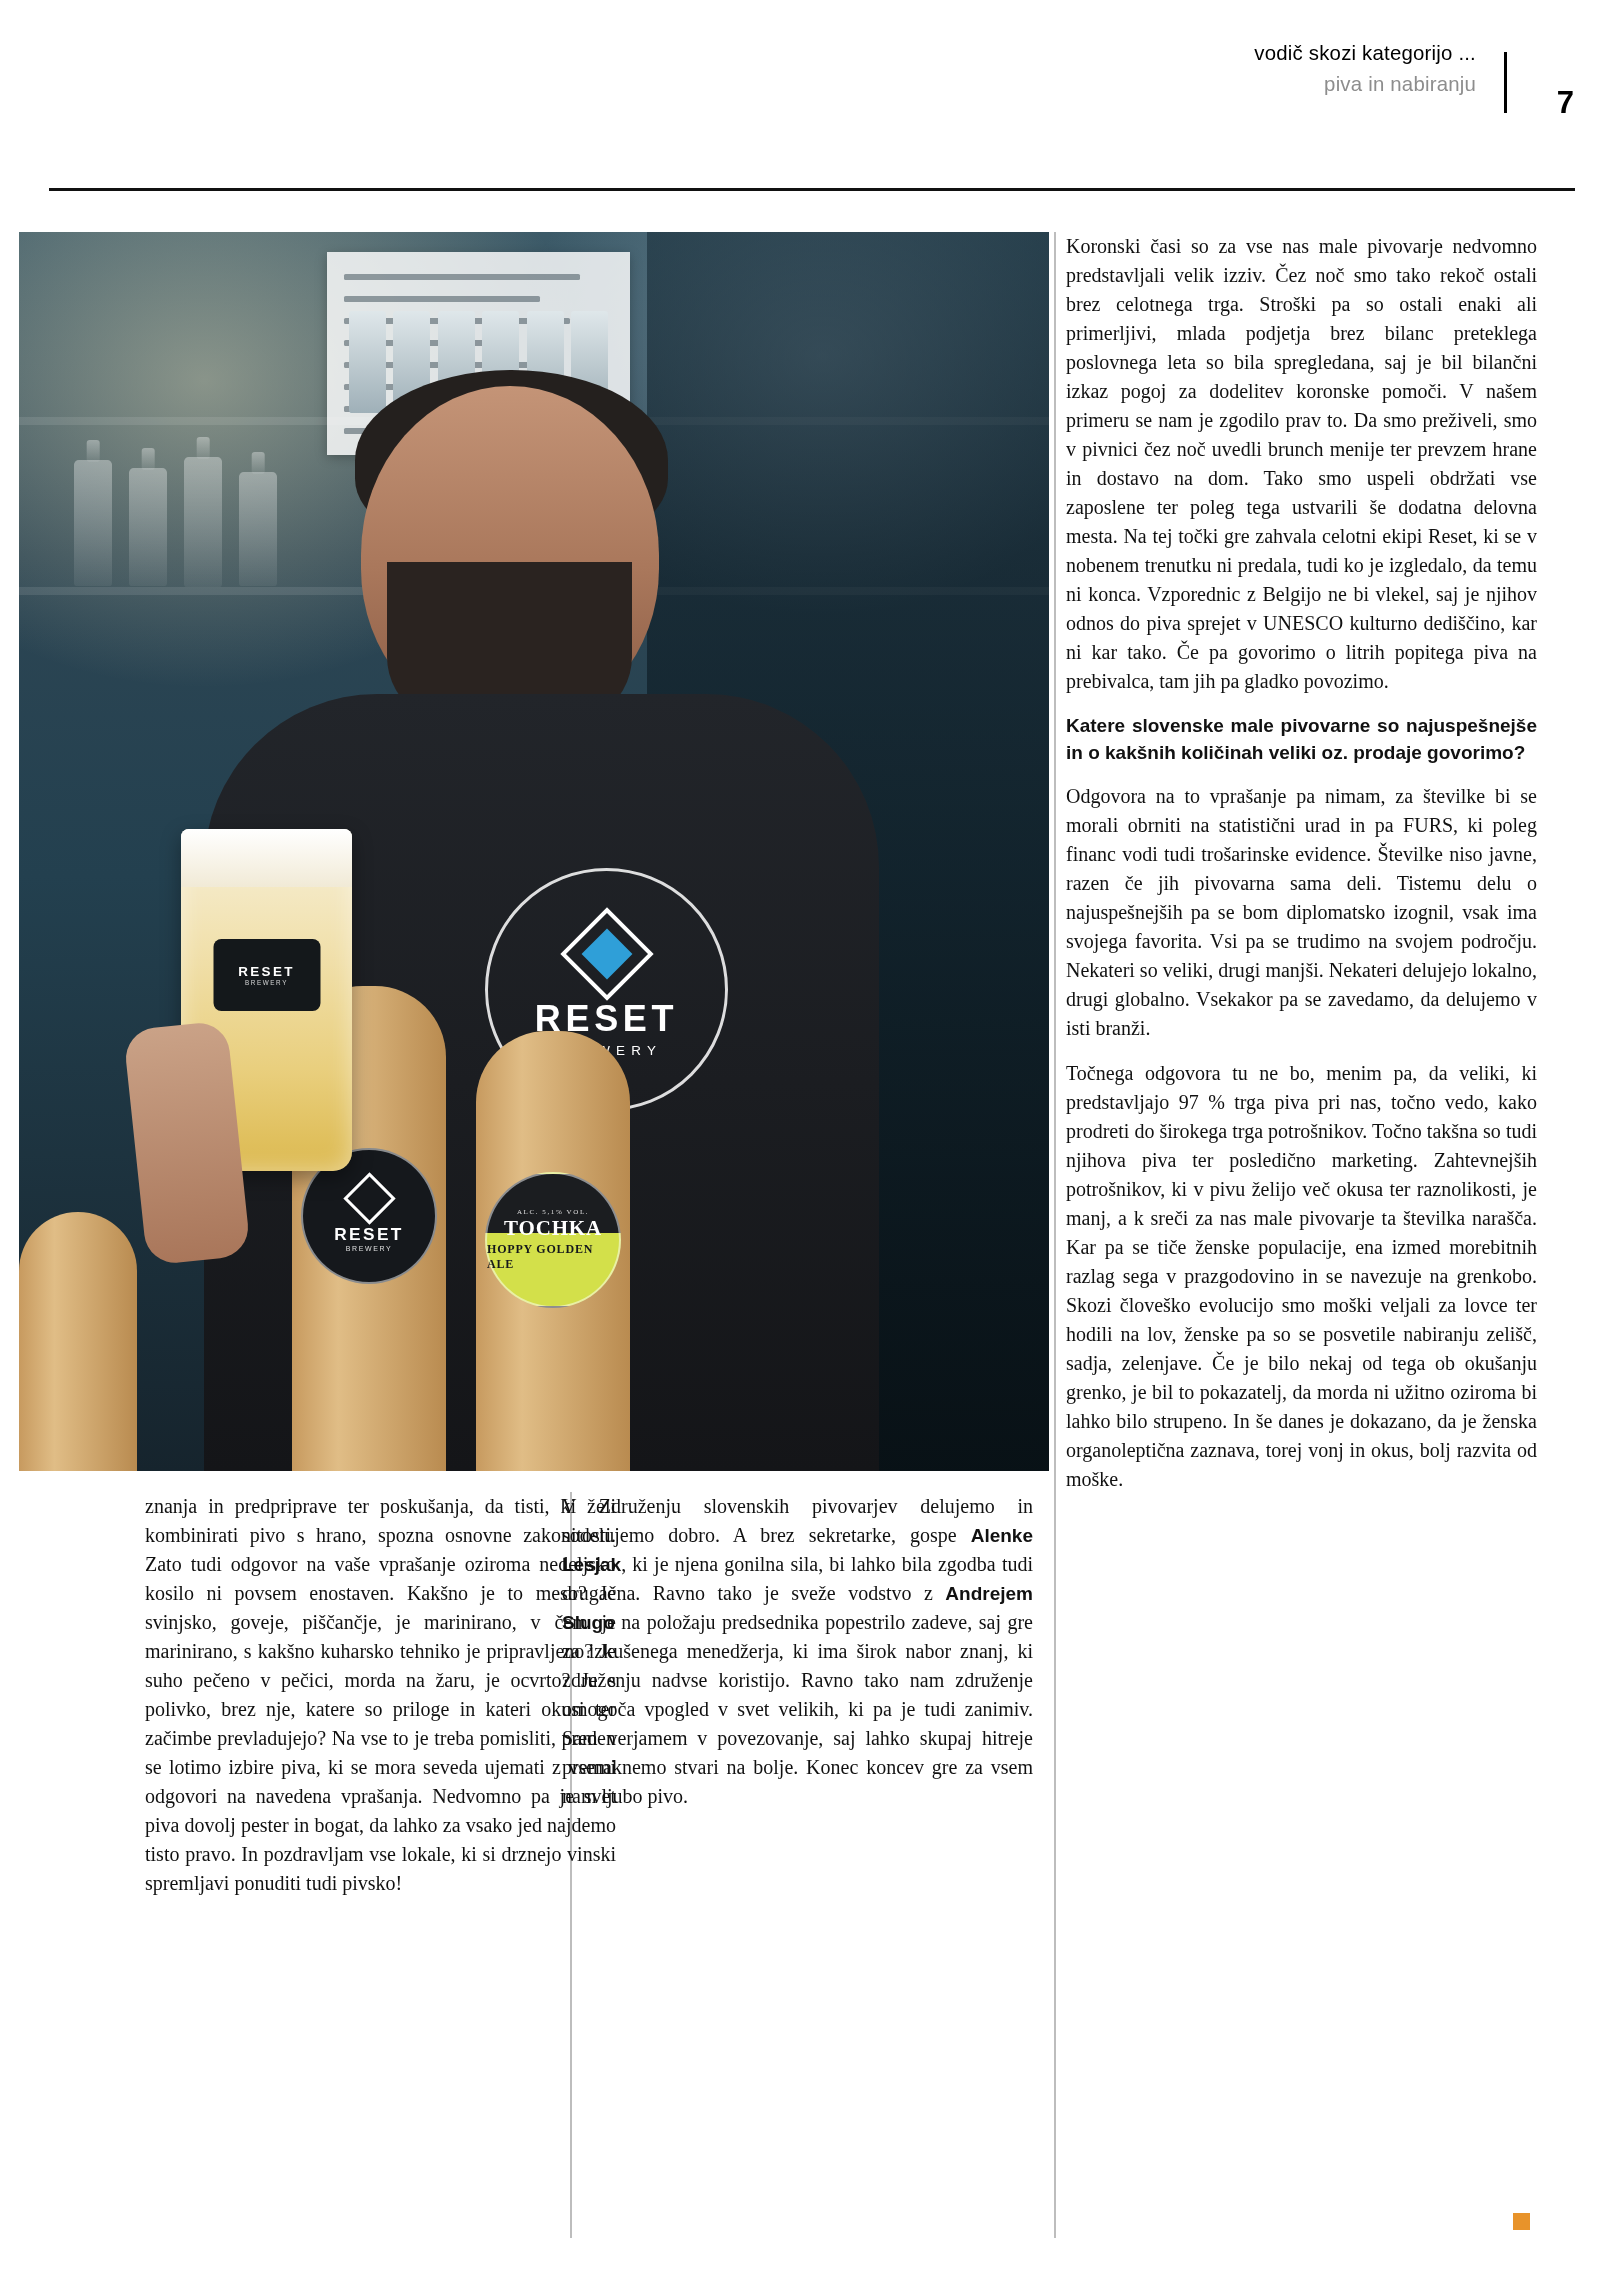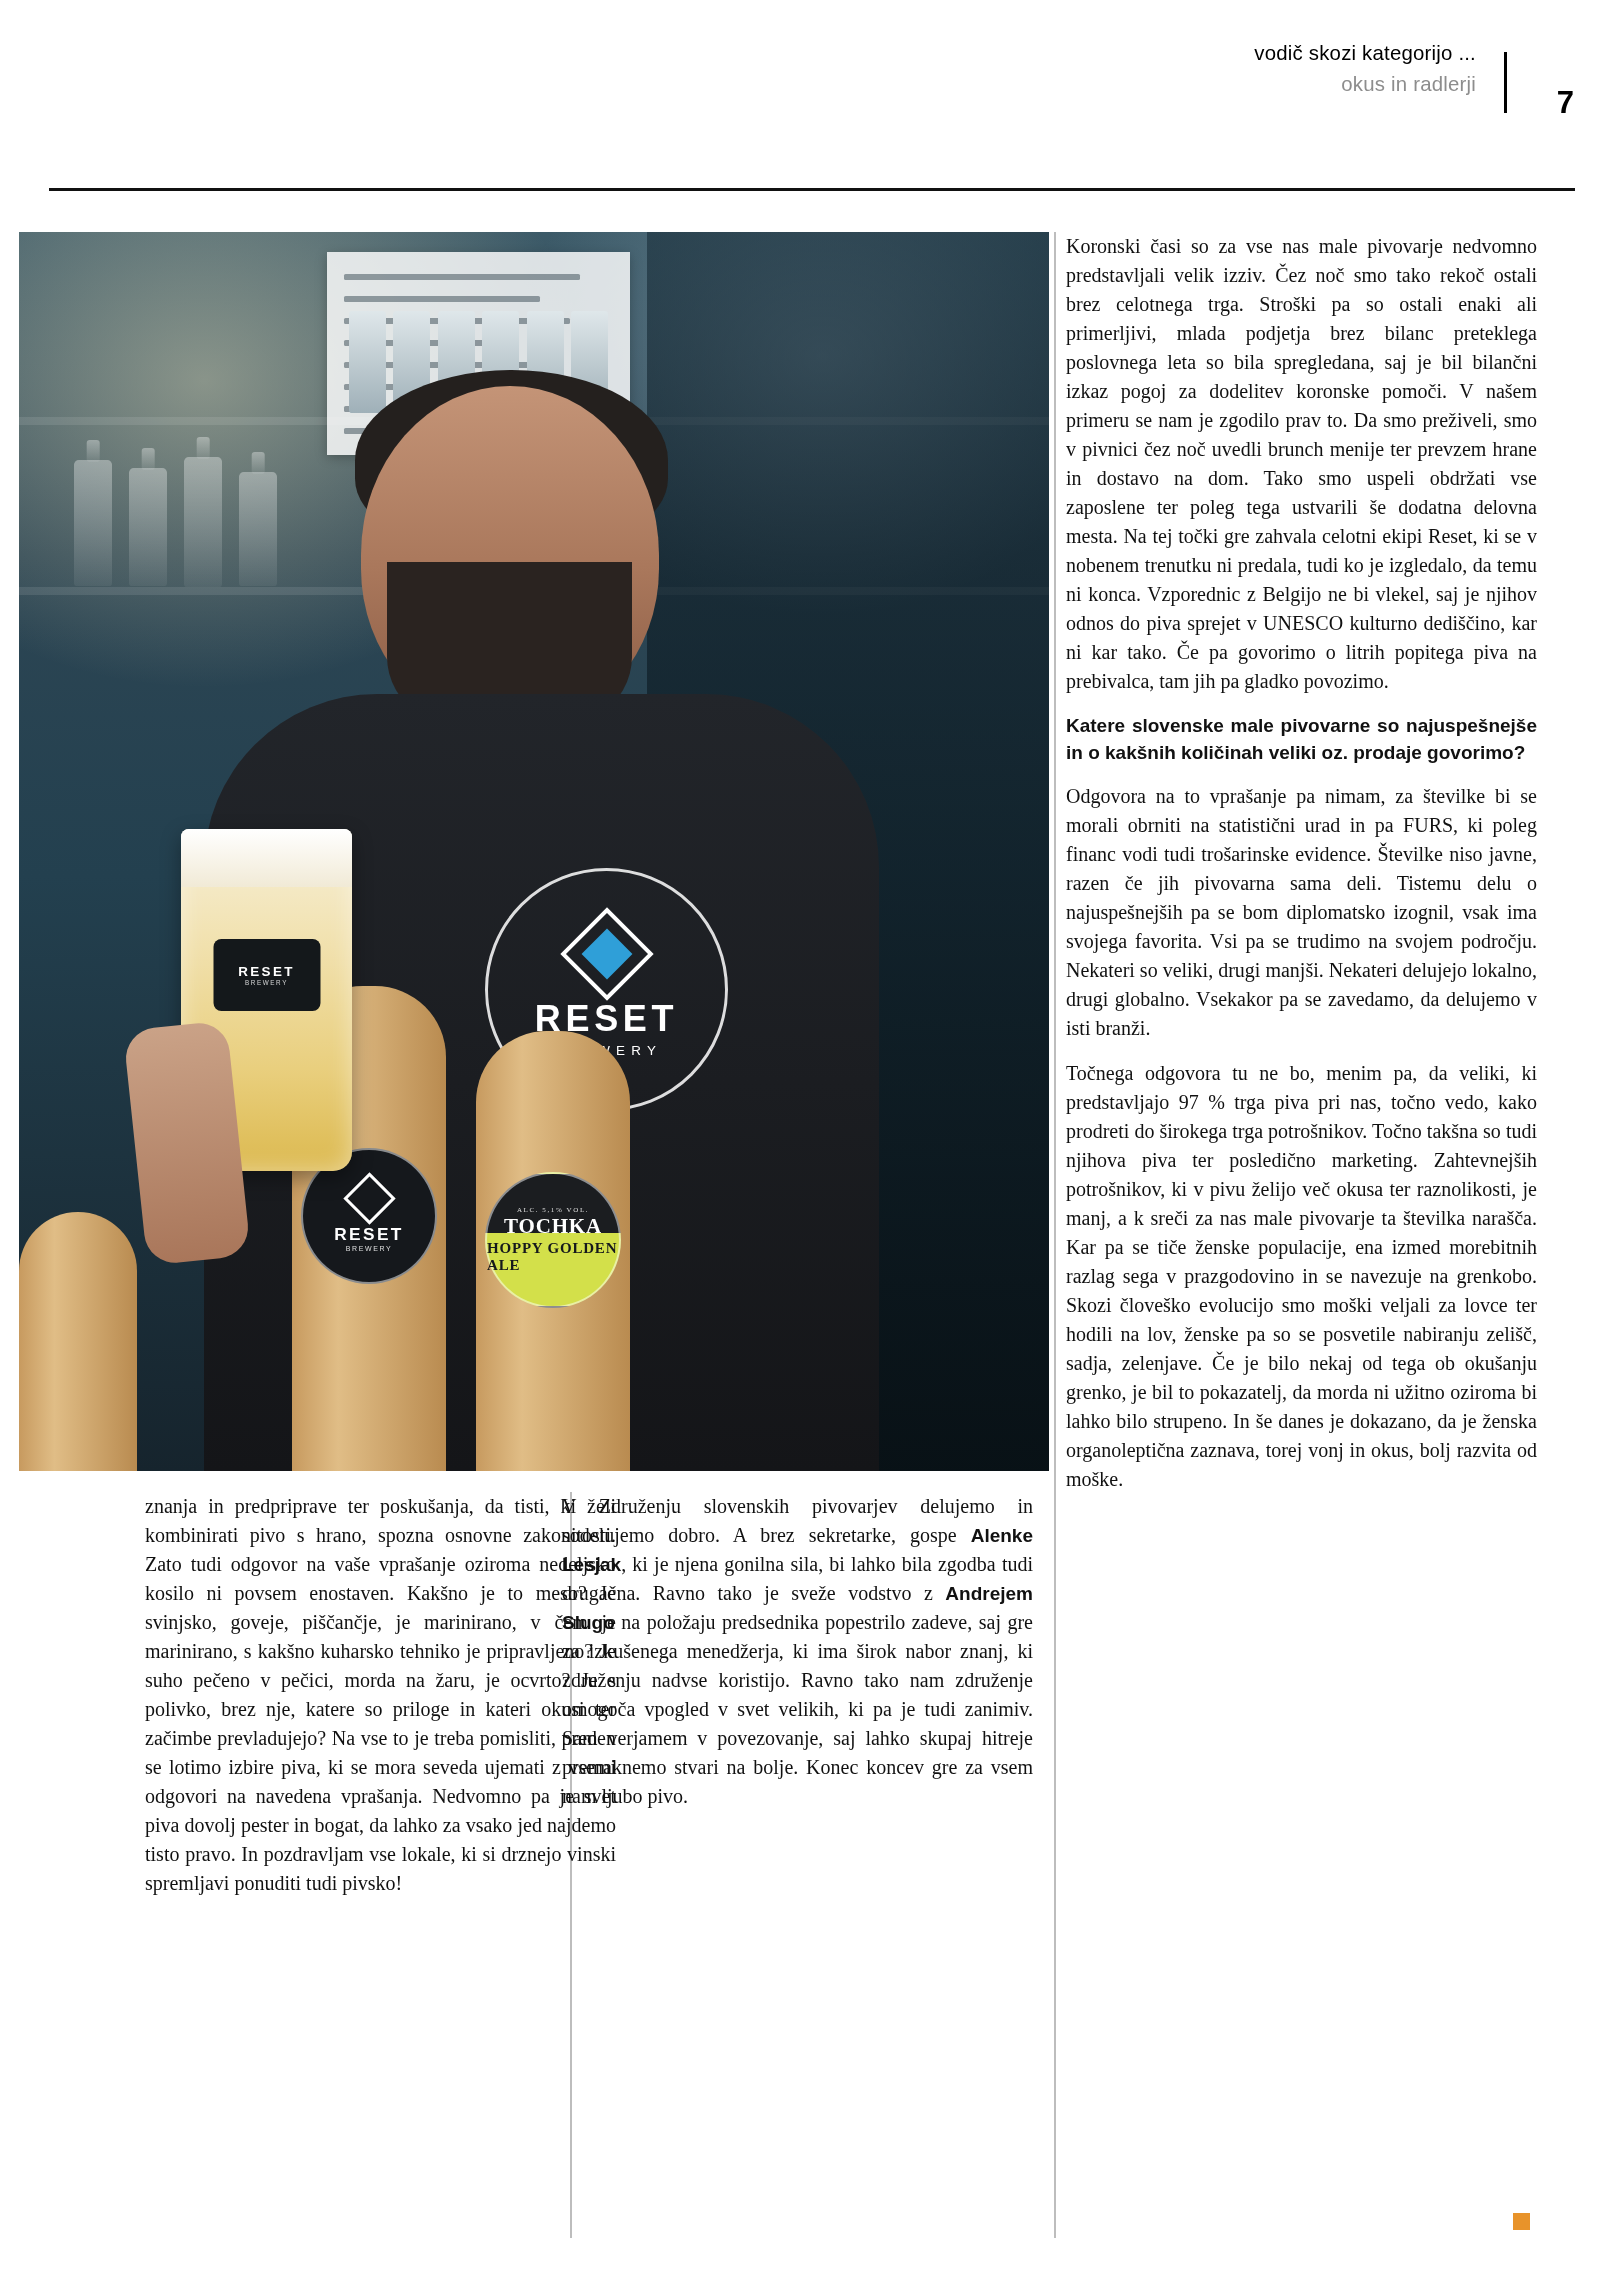--- a/index.html
+++ b/index.html
@@ -312,21 +312,21 @@
   .tapbadge .d2 {
     width: 31px; height: 31px; transform: rotate(45deg);
     border: 3.1px solid #fff; margin-bottom: 6.3px;
   }
   .tapbadge .tn { font-size: 17.3px; font-weight: bold; letter-spacing: 2.4px; }
   .tapbadge .tss { font-size: 7px; letter-spacing: 1.6px; opacity: 0.85; }
   .tochka-name {
     font-size: 21px; font-weight: bold; letter-spacing: 0.8px;
   }
   .tochka-sub {
-    font-size: 15px; font-weight: bold; letter-spacing: 0.8px; color:#15181c;
+    font-size: 12px; font-weight: bold; letter-spacing: 0.8px; color:#15181c;
     margin-top: 1.6px;
   }
   .hand {
     position: absolute;
     background: linear-gradient(180deg, #caa287, #a9765a);
     border-radius: 31px;
   }
   .hand.h1 { left: 116px; top: 793px; width: 104px; height: 236px; transform: rotate(-6deg); }
 
   
@@ -371,21 +371,21 @@
   }
 </style>
 </head>
 <body>
 
 <div class="page">
 
   <div class="header">
     <div class="header-text">
       <div class="header-line1">vodič skozi kategorijo ...</div>
-      <div class="header-line2">okus in radlerji</div>
+      <div class="header-line2">piva in nabiranju</div>
     </div>
     <div class="header-rule"></div>
     <div class="page-number">7</div>
   </div>
   <div class="top-divider"></div>
 
   <div class="photo">
     <div class="photo-bg"></div>
     <div class="shelf s1"></div>
     <div class="shelf s2"></div>

